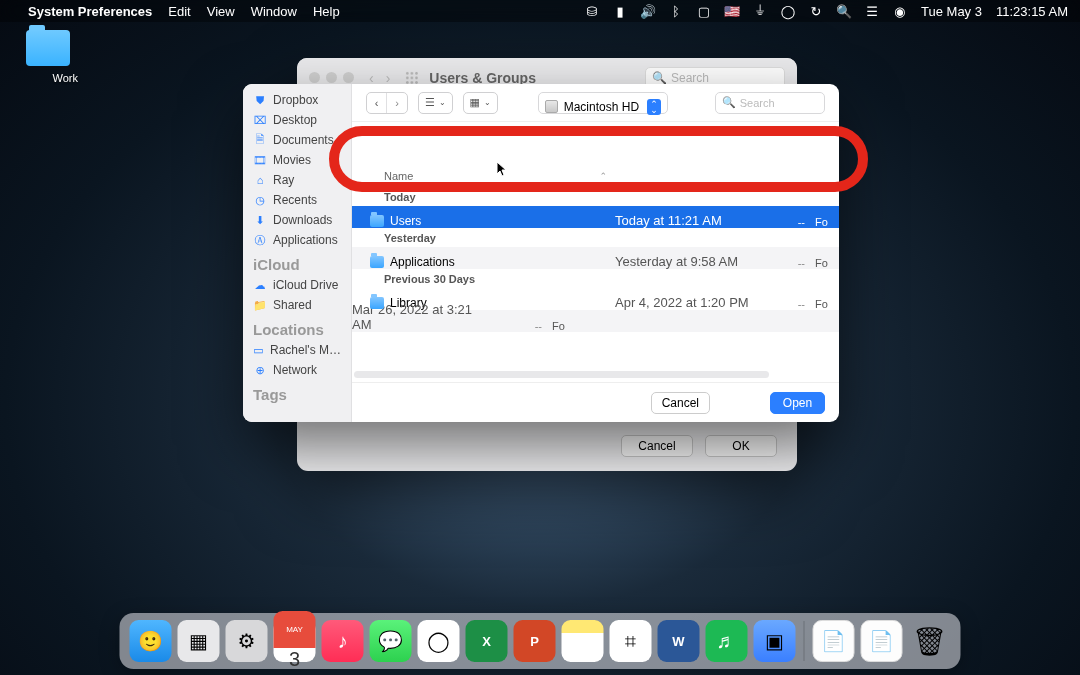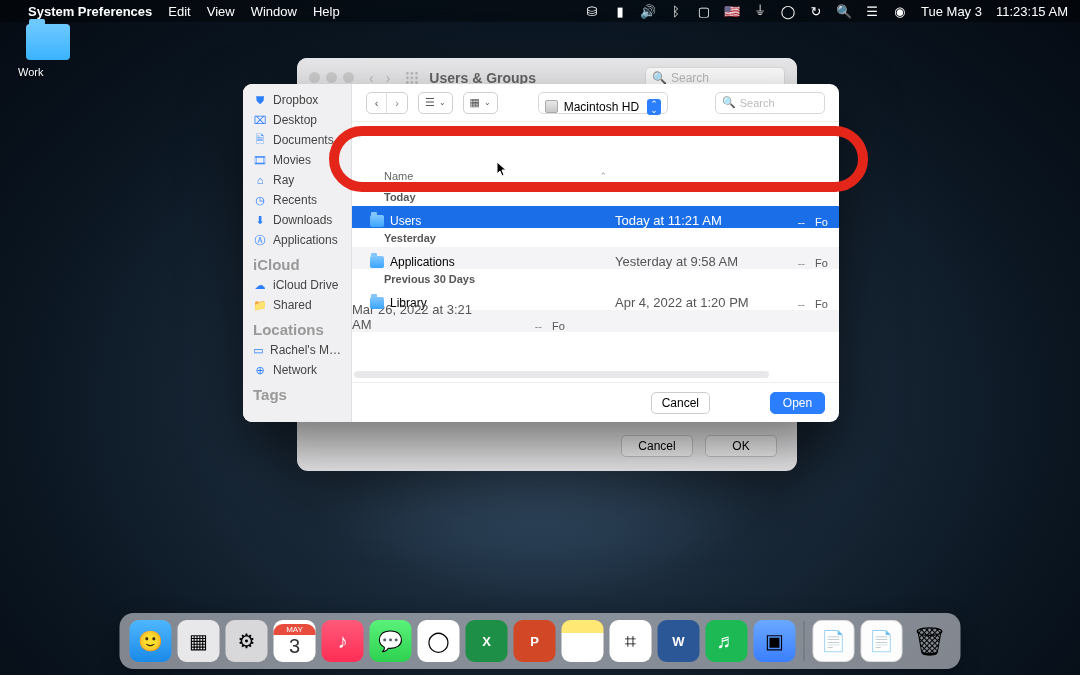--- a/index.html
+++ b/index.html
@@ -8,21 +8,21 @@
 
 
 .menubar { position: absolute; top: 0; left: 0; right: 0; height: 22px; background: rgba(0,0,0,0.35); backdrop-filter: blur(10px); display: flex; align-items: center; color: #fff; font-size: 13px; padding: 0 12px; }
 .menubar .left { display: flex; align-items: center; gap: 16px; }
 .menubar .right { margin-left: auto; display: flex; align-items: center; gap: 14px; }
 .menubar .apple { font-size: 14px; }
 .menubar .app-name { font-weight: 600; }
 .menubar .ico { display: inline-flex; width: 14px; height: 14px; align-items: center; justify-content: center; }
 
 
-.desk-folder { position: absolute; top: 24px; left: 18px; width: 60px; text-align: left; color: #fff; font-size: 11px; }
+.desk-folder { position: absolute; top: 30px; left: 18px; width: 60px; text-align: right; color: #fff; font-size: 11px; }
 .desk-folder .icon { width: 44px; height: 36px; background: linear-gradient(#6ec9ff,#3ab3ff); border-radius: 4px; margin: 0 auto 6px; position: relative; }
 .desk-folder .icon::before { content:''; position:absolute; top:-5px; left:3px; width:16px; height:6px; background:#6ec9ff; border-radius:2px 2px 0 0; }
 .desk-folder .label { text-shadow: 0 1px 2px rgba(0,0,0,0.7); }
 
 
 .sp-window { position: absolute; left: 297px; top: 58px; width: 500px; height: 413px; background: #f2f2f4; border-radius: 10px 10px 11px 11px; box-shadow: 0 25px 60px rgba(0,0,0,0.5); }
 .sp-toolbar { height: 40px; display: flex; align-items: center; padding: 0 12px; gap: 10px; border-bottom: 1px solid #ddd; background: #eaeaec; border-radius:10px 10px 0 0; }
 .tl-dots { display: flex; gap: 6px; }
 .tl-dot { width: 11px; height: 11px; border-radius: 50%; background: #d0d0d0; }
 .sp-nav { display:flex; gap:2px; }
@@ -78,21 +78,21 @@
 .cursor { position:absolute; left:497px; top:162px; width:12px; height:16px; }
 
 
 .dock { position:absolute; bottom:6px; left:50%; transform:translateX(-50%); height:56px; background:rgba(230,230,235,0.55); border-radius:14px; padding:6px 10px; display:flex; align-items:center; gap:6px; box-shadow:0 5px 20px rgba(0,0,0,0.3); }
 .dock .app { width:42px; height:42px; border-radius:9px; background:#ddd; display:flex; align-items:center; justify-content:center; font-size:20px; }
 .dock .sep { width:1px; height:40px; background:rgba(0,0,0,0.2); margin:0 2px; }
 .dock .finder { background:linear-gradient(#4fb6ff,#1a8ae8); }
 .dock .launchpad { background:#e8e8ea; }
 .dock .settings { background:#d8d8da; }
 .dock .cal { background:#fff; position:relative; font-size:9px; color:#666; flex-direction:column; }
-.dock .cal .m { background:#e74c3c; color:#fff; width:100%; text-align:center; border-radius:9px 9px 0 0; font-size:8px; padding:1px 0; }
+.dock .cal .m { background:#e74c3c; color:#fff; width:100%; text-align:center; border-radius:9px 9px 0 0; font-size:8px; padding:14px 0; }
 .dock .cal .d { font-size:20px; color:#333; font-weight:300; }
 .dock .music { background:linear-gradient(#ff5a7a,#ff2d55); color:#fff; }
 .dock .msg { background:linear-gradient(#5af27a,#2dd14f); color:#fff; }
 .dock .chrome { background:#fff; }
 .dock .xl { background:#1d8f46; color:#fff; font-size:13px; font-weight:700; }
 .dock .pp { background:#d24726; color:#fff; font-size:13px; font-weight:700; }
 .dock .notes { background:linear-gradient(#ffe873 30%,#fff 30%); }
 .dock .slack { background:#fff; }
 .dock .word { background:#2b5797; color:#fff; font-size:13px; font-weight:700; }
 .dock .spotify { background:#1db954; color:#fff; }

